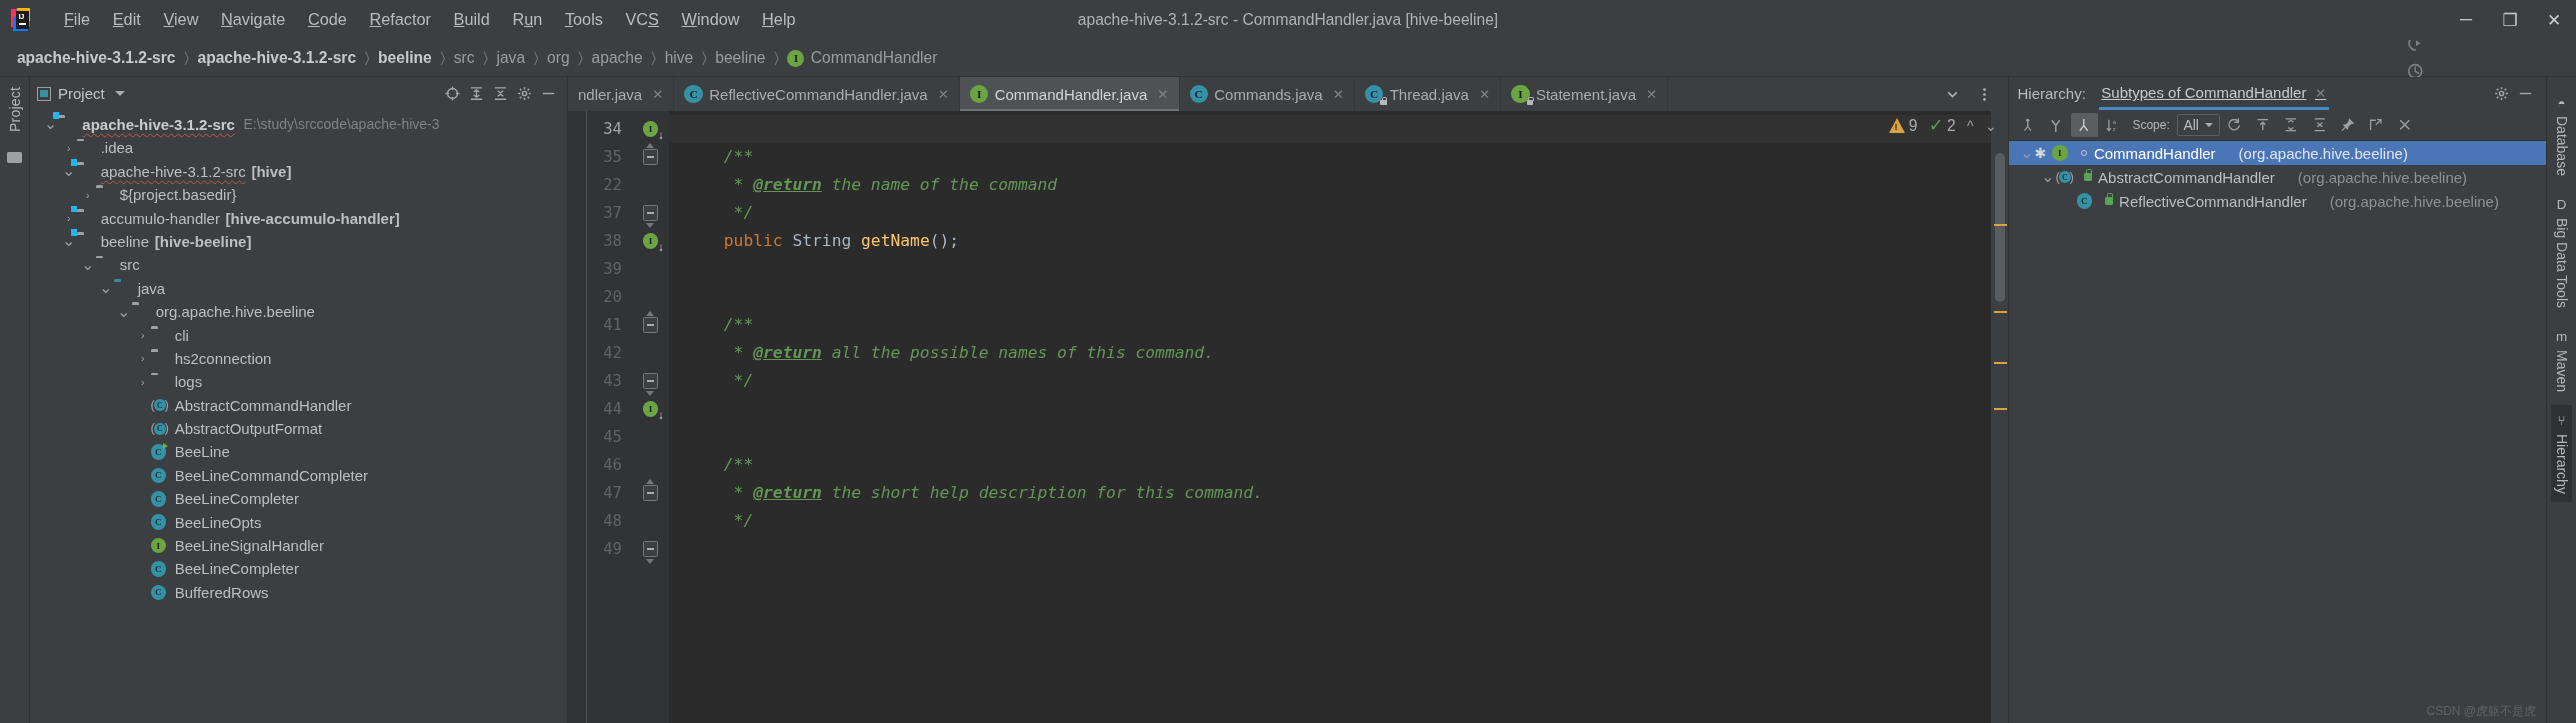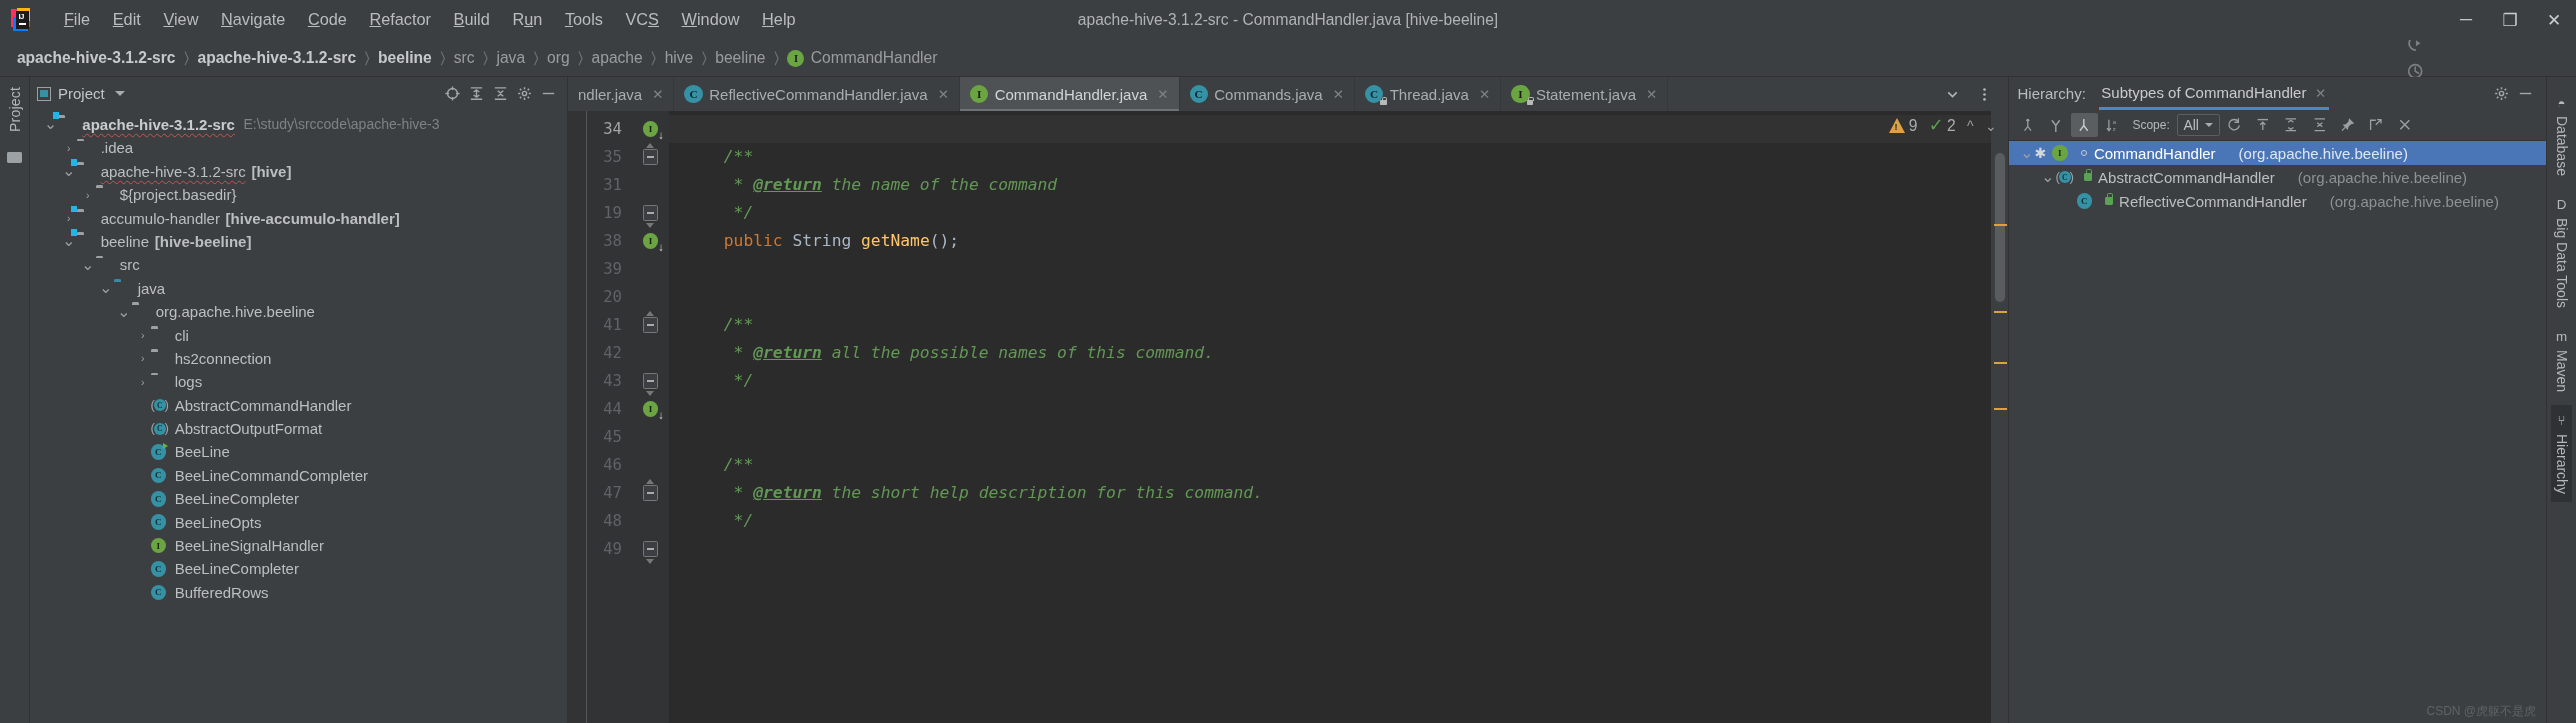--- a/index.html
+++ b/index.html
@@ -182,21 +182,21 @@
   .stripe { width: 17px; background:#3c3f41; flex:none; position:relative; }
   .stripe .mark { position:absolute; right:1.4px; width:12.7px; height:2.1px; background:#d9a343; }
   .scroll-thumb { position:absolute; right:2.8px; width:10px; background:#5a5d5e; border-radius:5px; }
 
   
   .hier-panel { width: 538px; background:#3c3f41; display:flex; flex-direction:column; flex:none;
                 border-left:0.7px solid #323232; }
   .hier-head { height: 33px; display:flex; align-items:center; padding:0 8.5px; flex:none;
                background:#3c3f41; }
   .hier-label { color:#b9bcbf; font-size:15px; margin-right:12.7px; }
-  .hier-tab { position:relative; color:#c8cbce; font-size:15px; padding: 7px 2.8px 8.5px 2.8px; display:flex; align-items:flex-end;}
+  .hier-tab { position:relative; color:#c8cbce; font-size:15px; padding: 7px 2.8px 8.5px 2.8px; display:flex; align-items:flex-end;text-decoration:underline;}
   .hier-tab::after{ content:""; position:absolute; left:0; right:0; bottom:0; height:2.8px; background:#4a88c7;}
   .hier-tab .x { margin-left: 8.5px; color:#7f8386; font-size: 13.4px;}
   .hier-head-right { margin-left:auto; display:flex; align-items:center; }
 
   .hier-tb { height: 31px; display:flex; align-items:center; padding: 0 4.2px; flex:none;
              border-bottom:0.7px solid #323232; }
   .htb-ic { width:27px;height:24px;display:flex;align-items:center;justify-content:center;
             color:#9ba0a3; font-size: 13.4px; margin: 0 0.7px; border-radius:2.1px;}
   .htb-ic.active { background:#5a5e60; }
   .scope-lbl { color:#b5b8bb; font-size:12px; margin: 0 7px 0 5.7px; }
@@ -590,22 +590,22 @@
                 <circle cx="12" cy="19" r="1.9" fill="#b0b4b7"></circle>
               </svg>
           </div>
         </div>
       </div>
 
       <div class="ed-wrap">
         <div class="gutter" id="gutter">
             <div class="ln cur">34</div>
             <div class="ln">35</div>
-            <div class="ln">31</div>
-            <div class="ln">19</div>
+            <div class="ln">22</div>
+            <div class="ln">37</div>
             <div class="ln">38</div>
             <div class="ln">39</div>
             <div class="ln">20</div>
             <div class="ln">41</div>
             <div class="ln">42</div>
             <div class="ln">43</div>
             <div class="ln">44</div>
             <div class="ln">45</div>
             <div class="ln">46</div>
             <div class="ln">47</div>

